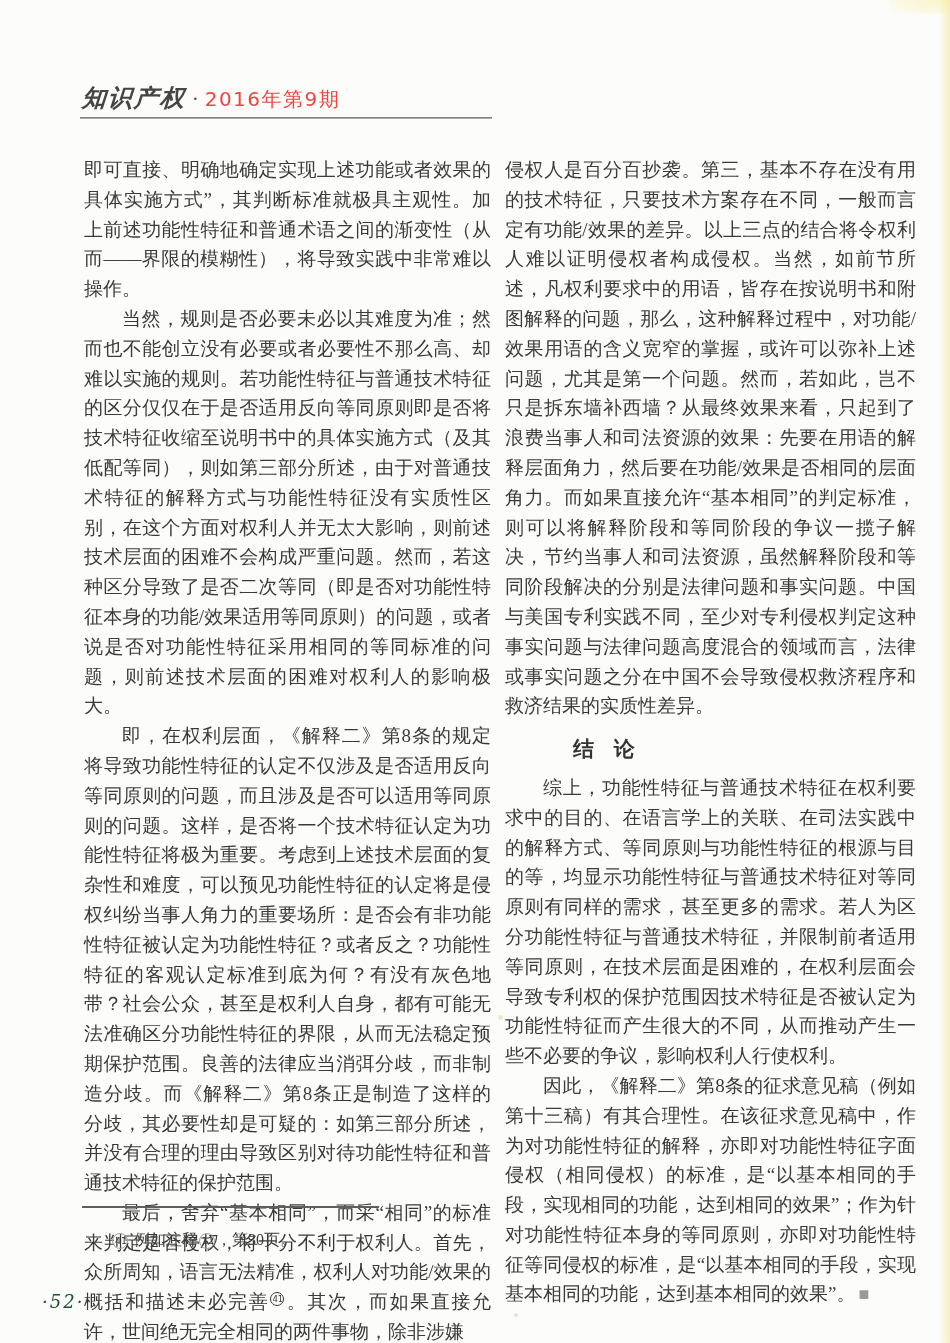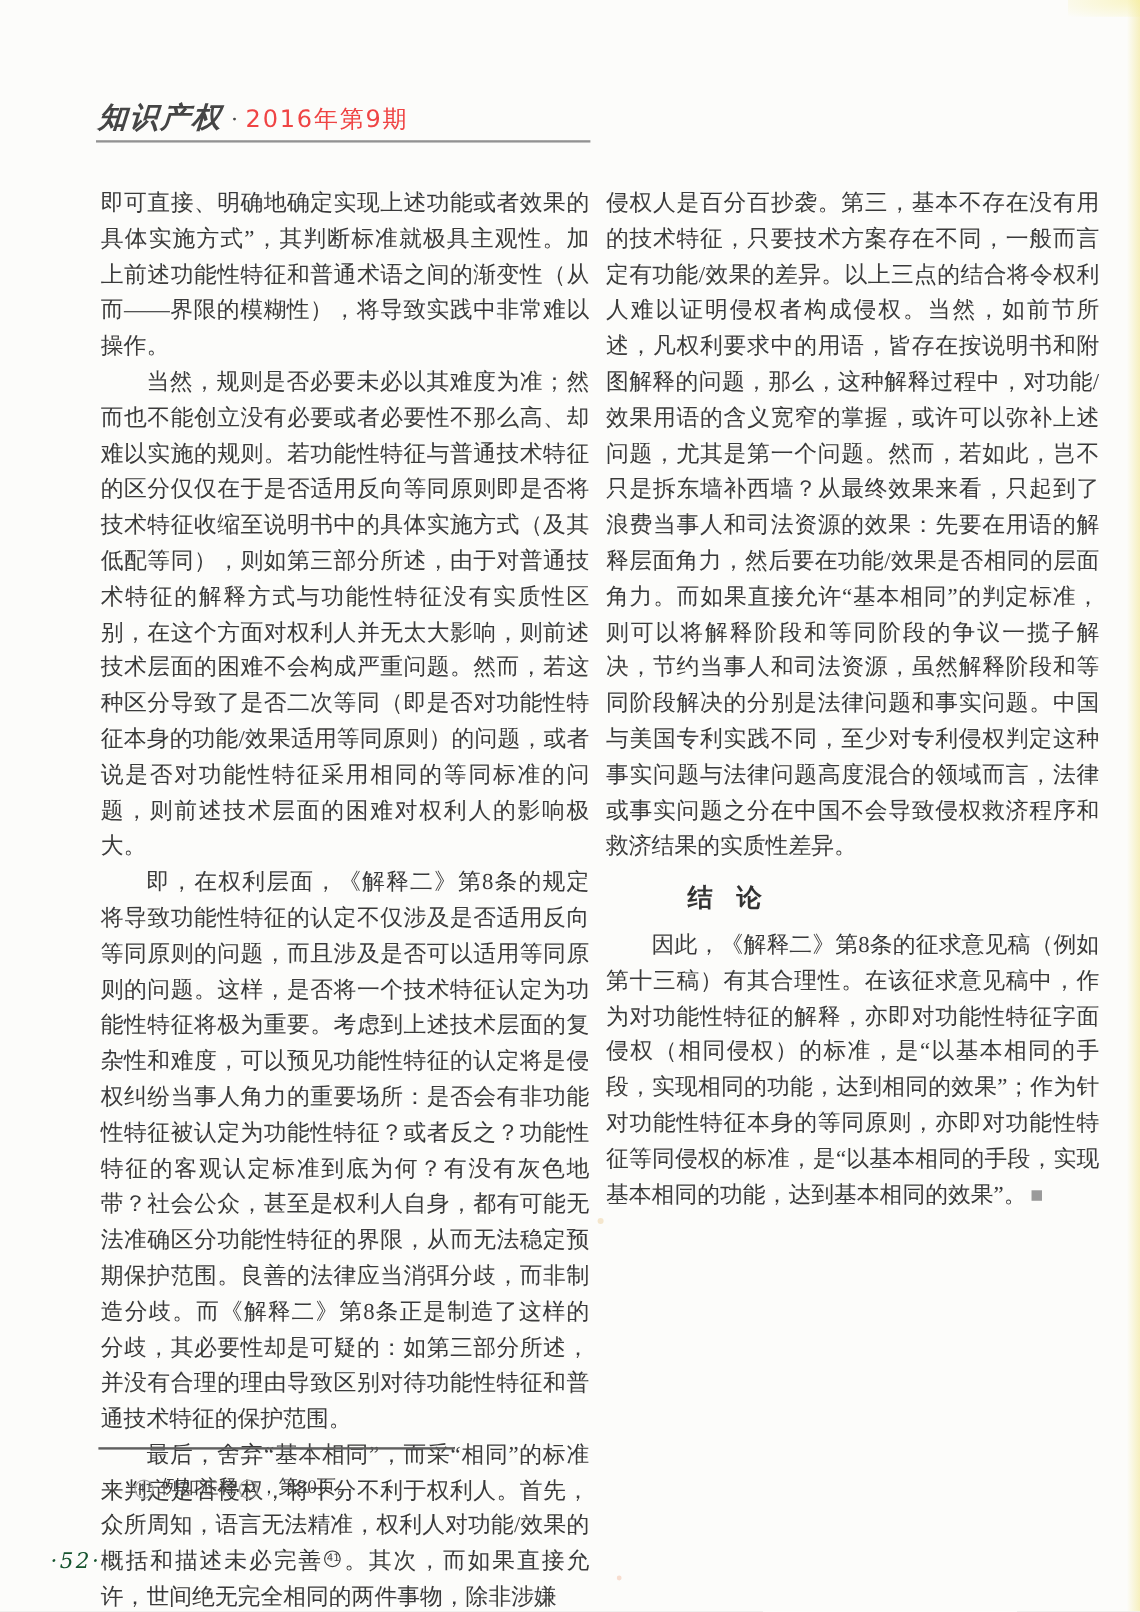--- a/index.html
+++ b/index.html
@@ -119,20 +119,21 @@
   <section class="col col-left">
     <p class="para cont">即可直接、明确地确定实现上述功能或者效果的具体实施方式”，其判断标准就极具主观性。加上前述功能性特征和普通术语之间的渐变性（从而——界限的模糊性），将导致实践中非常难以操作。</p>
     <p class="para">当然，规则是否必要未必以其难度为准；然而也不能创立没有必要或者必要性不那么高、却难以实施的规则。若功能性特征与普通技术特征的区分仅仅在于是否适用反向等同原则即是否将技术特征收缩至说明书中的具体实施方式（及其低配等同），则如第三部分所述，由于对普通技术特征的解释方式与功能性特征没有实质性区别，在这个方面对权利人并无太大影响，则前述技术层面的困难不会构成严重问题。然而，若这种区分导致了是否二次等同（即是否对功能性特征本身的功能/效果适用等同原则）的问题，或者说是否对功能性特征采用相同的等同标准的问题，则前述技术层面的困难对权利人的影响极大。</p>
     <p class="para">即，在权利层面，《解释二》第8条的规定将导致功能性特征的认定不仅涉及是否适用反向等同原则的问题，而且涉及是否可以适用等同原则的问题。这样，是否将一个技术特征认定为功能性特征将极为重要。考虑到上述技术层面的复杂性和难度，可以预见功能性特征的认定将是侵权纠纷当事人角力的重要场所：是否会有非功能性特征被认定为功能性特征？或者反之？功能性特征的客观认定标准到底为何？有没有灰色地带？社会公众，甚至是权利人自身，都有可能无法准确区分功能性特征的界限，从而无法稳定预期保护范围。良善的法律应当消弭分歧，而非制造分歧。而《解释二》第8条正是制造了这样的分歧，其必要性却是可疑的：如第三部分所述，并没有合理的理由导致区别对待功能性特征和普通技术特征的保护范围。</p>
     <p class="para"><span>最后，舍弃“基本相同”，而采“相同”的标准来判定是否侵权，将十分不利于权利人。首先，众所周知，语言无法精准，权利人对功能/效果的概括和描述未必完善</span><sup class="refmark"><span class="circled">41</span></sup><span>。其次，而如果直接允许，世间绝无完全相同的两件事物，除非涉嫌</span></p>
   </section>
 
   <section class="col col-right">
     <p class="para cont">侵权人是百分百抄袭。第三，基本不存在没有用的技术特征，只要技术方案存在不同，一般而言定有功能/效果的差异。以上三点的结合将令权利人难以证明侵权者构成侵权。当然，如前节所述，凡权利要求中的用语，皆存在按说明书和附图解释的问题，那么，这种解释过程中，对功能/效果用语的含义宽窄的掌握，或许可以弥补上述问题，尤其是第一个问题。然而，若如此，岂不只是拆东墙补西墙？从最终效果来看，只起到了浪费当事人和司法资源的效果：先要在用语的解释层面角力，然后要在功能/效果是否相同的层面角力。而如果直接允许“基本相同”的判定标准，则可以将解释阶段和等同阶段的争议一揽子解决，节约当事人和司法资源，虽然解释阶段和等同阶段解决的分别是法律问题和事实问题。中国与美国专利实践不同，至少对专利侵权判定这种事实问题与法律问题高度混合的领域而言，法律或事实问题之分在中国不会导致侵权救济程序和救济结果的实质性差异。</p>
     <h2 class="conclusion">结 论</h2>
+    <p class="para">综上，功能性特征与普通技术特征在权利要求中的目的、在语言学上的关联、在司法实践中的解释方式、等同原则与功能性特征的根源与目的等，均显示功能性特征与普通技术特征对等同原则有同样的需求，甚至更多的需求。若人为区分功能性特征与普通技术特征，并限制前者适用等同原则，在技术层面是困难的，在权利层面会导致专利权的保护范围因技术特征是否被认定为功能性特征而产生很大的不同，从而推动产生一些不必要的争议，影响权利人行使权利。</p>
     <p class="para"><span>因此，《解释二》第8条的征求意见稿（例如第十三稿）有其合理性。在该征求意见稿中，作为对功能性特征的解释，亦即对功能性特征字面侵权（相同侵权）的标准，是“以基本相同的手段，实现相同的功能，达到相同的效果”；作为针对功能性特征本身的等同原则，亦即对功能性特征等同侵权的标准，是“以基本相同的手段，实现基本相同的功能，达到基本相同的效果”。</span><span class="endmark">■</span></p>
   </section>
 
   <div class="footnote-rule"></div>
   <div class="footnote">
     <span class="circled">41</span><span>例如注释</span><span class="circled inner">12</span><span>，第30页。</span>
   </div>
 
   <div class="page-number">·52·</div>
 

